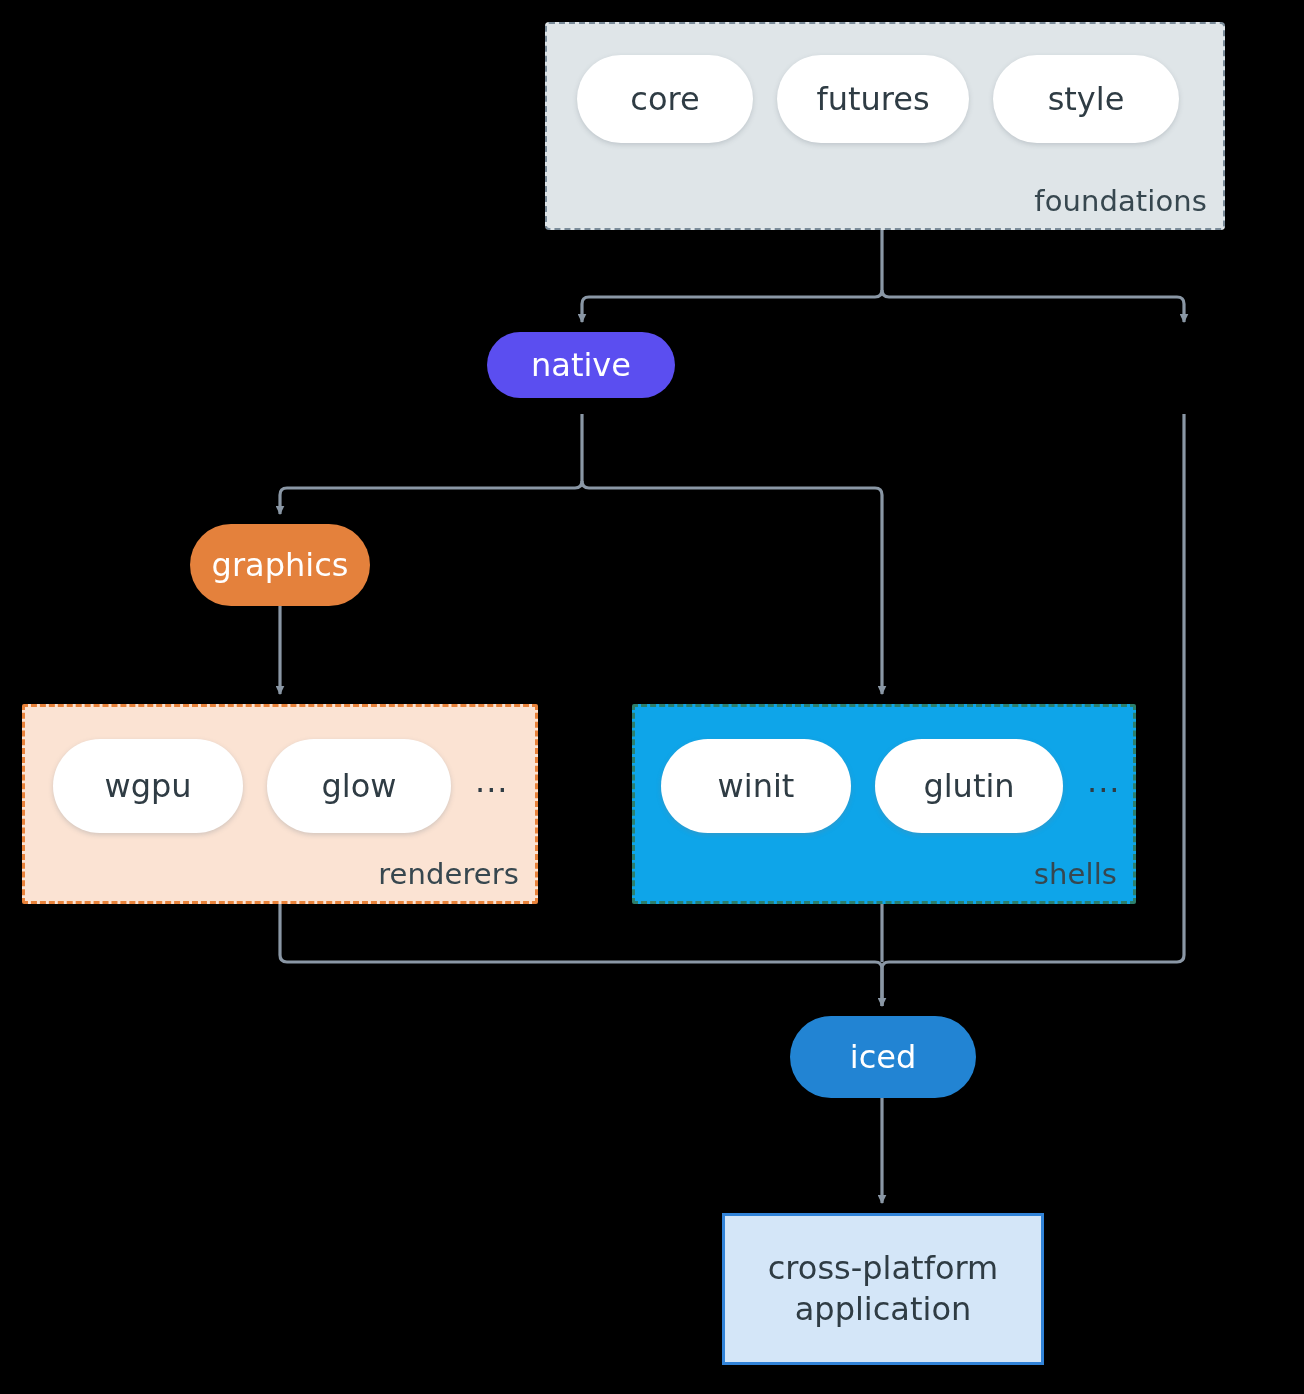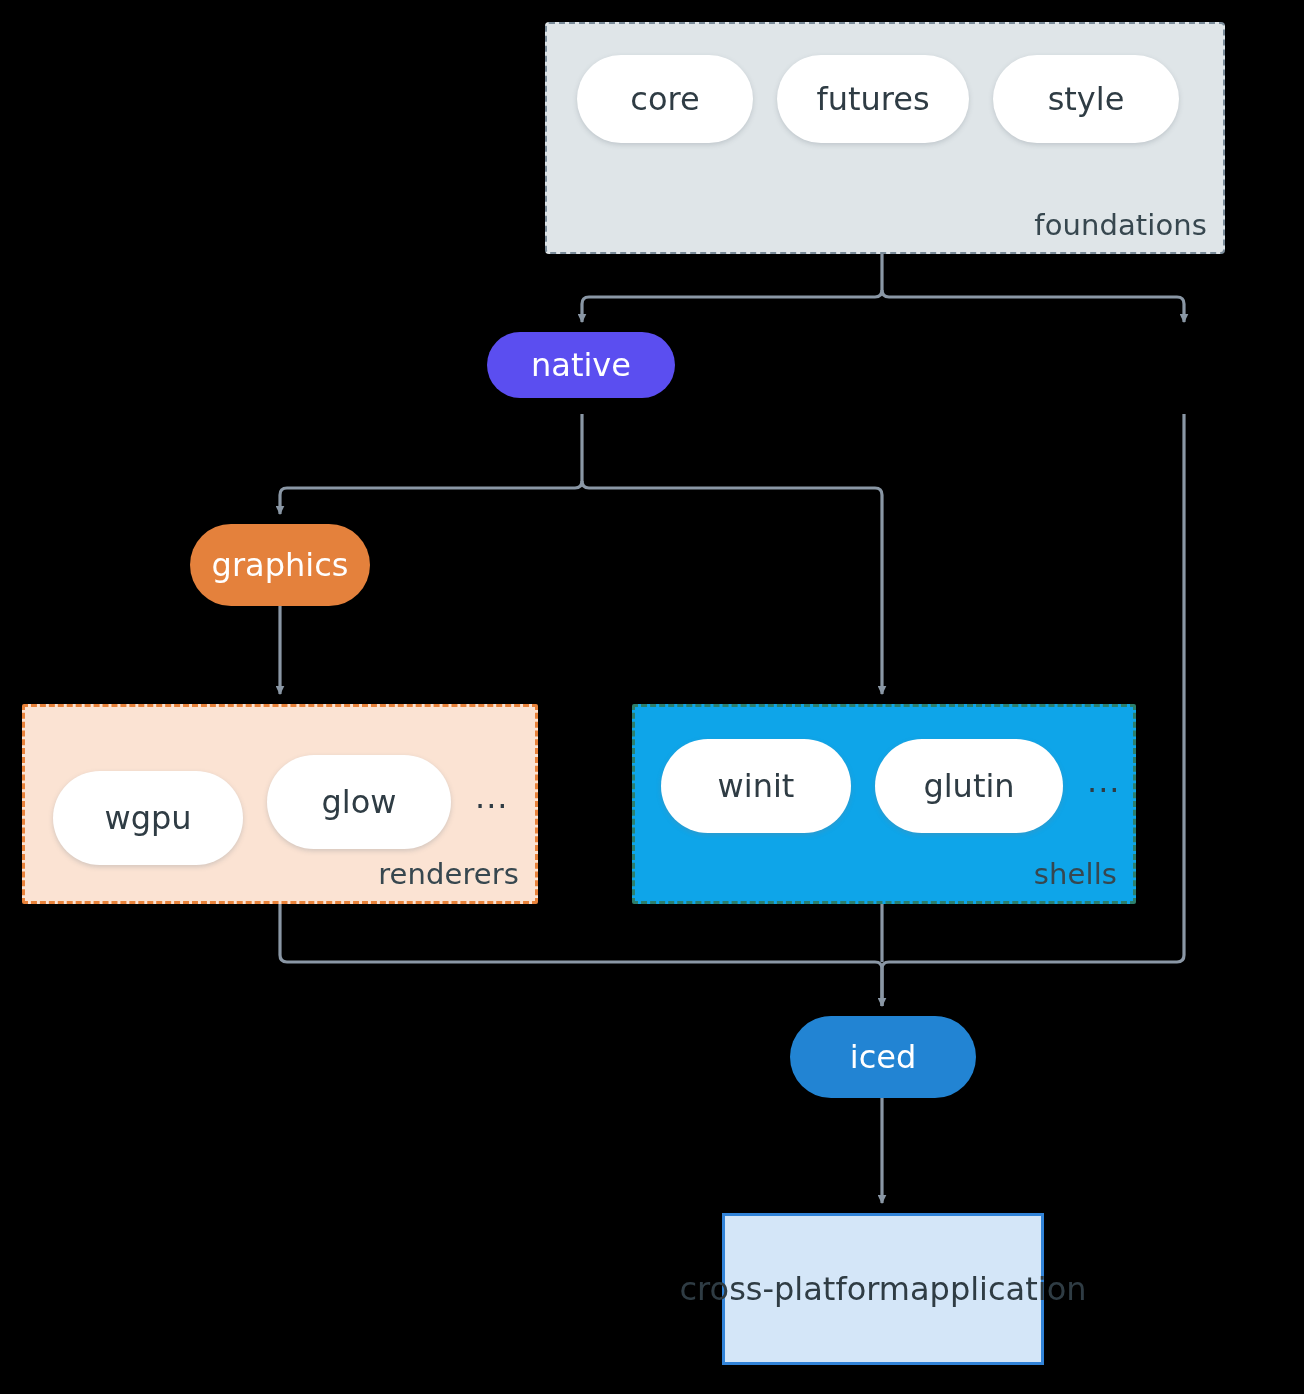--- a/index.html
+++ b/index.html
@@ -30,21 +30,21 @@
 
   
   .cluster {
     position: absolute;
     box-sizing: border-box;
   }
   .cluster-foundations {
     left: 545px;
     top: 22px;
     width: 680px;
-    height: 232px;
+    height: 208px;
     background: #dfe5e8;
     border: 2px dashed #7a8b99;
     border-radius: 4px;
   }
   .cluster-renderers {
     left: 22px;
     top: 704px;
     width: 516px;
     height: 200px;
     background: #fbe3d3;
@@ -143,20 +143,21 @@
   }
   .node-app {
     left: 722px;
     top: 1213px;
     width: 322px;
     height: 152px;
     background: #d4e6f8;
     border: 3px solid #3183d8;
     border-radius: 0;
     color: #2f3c44;
+    flex-direction: column;
     line-height: 1.28;
     text-align: center;
   }
   .node-app .line { display: block; }
 </style>
 </head>
 <body>
 
 <div id="diagram">
 
@@ -193,21 +194,21 @@
     <div class="cluster-items" style="left:30px; top:31px;">
       <div class="pill" style="width:176px;height:88px;">core</div>
       <div class="pill" style="width:192px;height:88px;">futures</div>
       <div class="pill" style="width:186px;height:88px;">style</div>
     </div>
     <div class="cluster-label">foundations</div>
   </div>
 
   <div class="cluster cluster-renderers">
     <div class="cluster-items" style="left:28px; top:32px;">
-      <div class="pill" style="width:190px;height:94px;margin-top:32px;">wgpu</div>
+      <div class="pill" style="width:190px;height:94px;">wgpu</div>
       <div class="pill" style="width:184px;height:94px;">glow</div>
       <div class="ellipsis">...</div>
     </div>
     <div class="cluster-label">renderers</div>
   </div>
 
   <div class="cluster cluster-shells">
     <div class="cluster-items" style="left:26px; top:32px;">
       <div class="pill" style="width:190px;height:94px;">winit</div>
       <div class="pill" style="width:188px;height:94px;">glutin</div>

